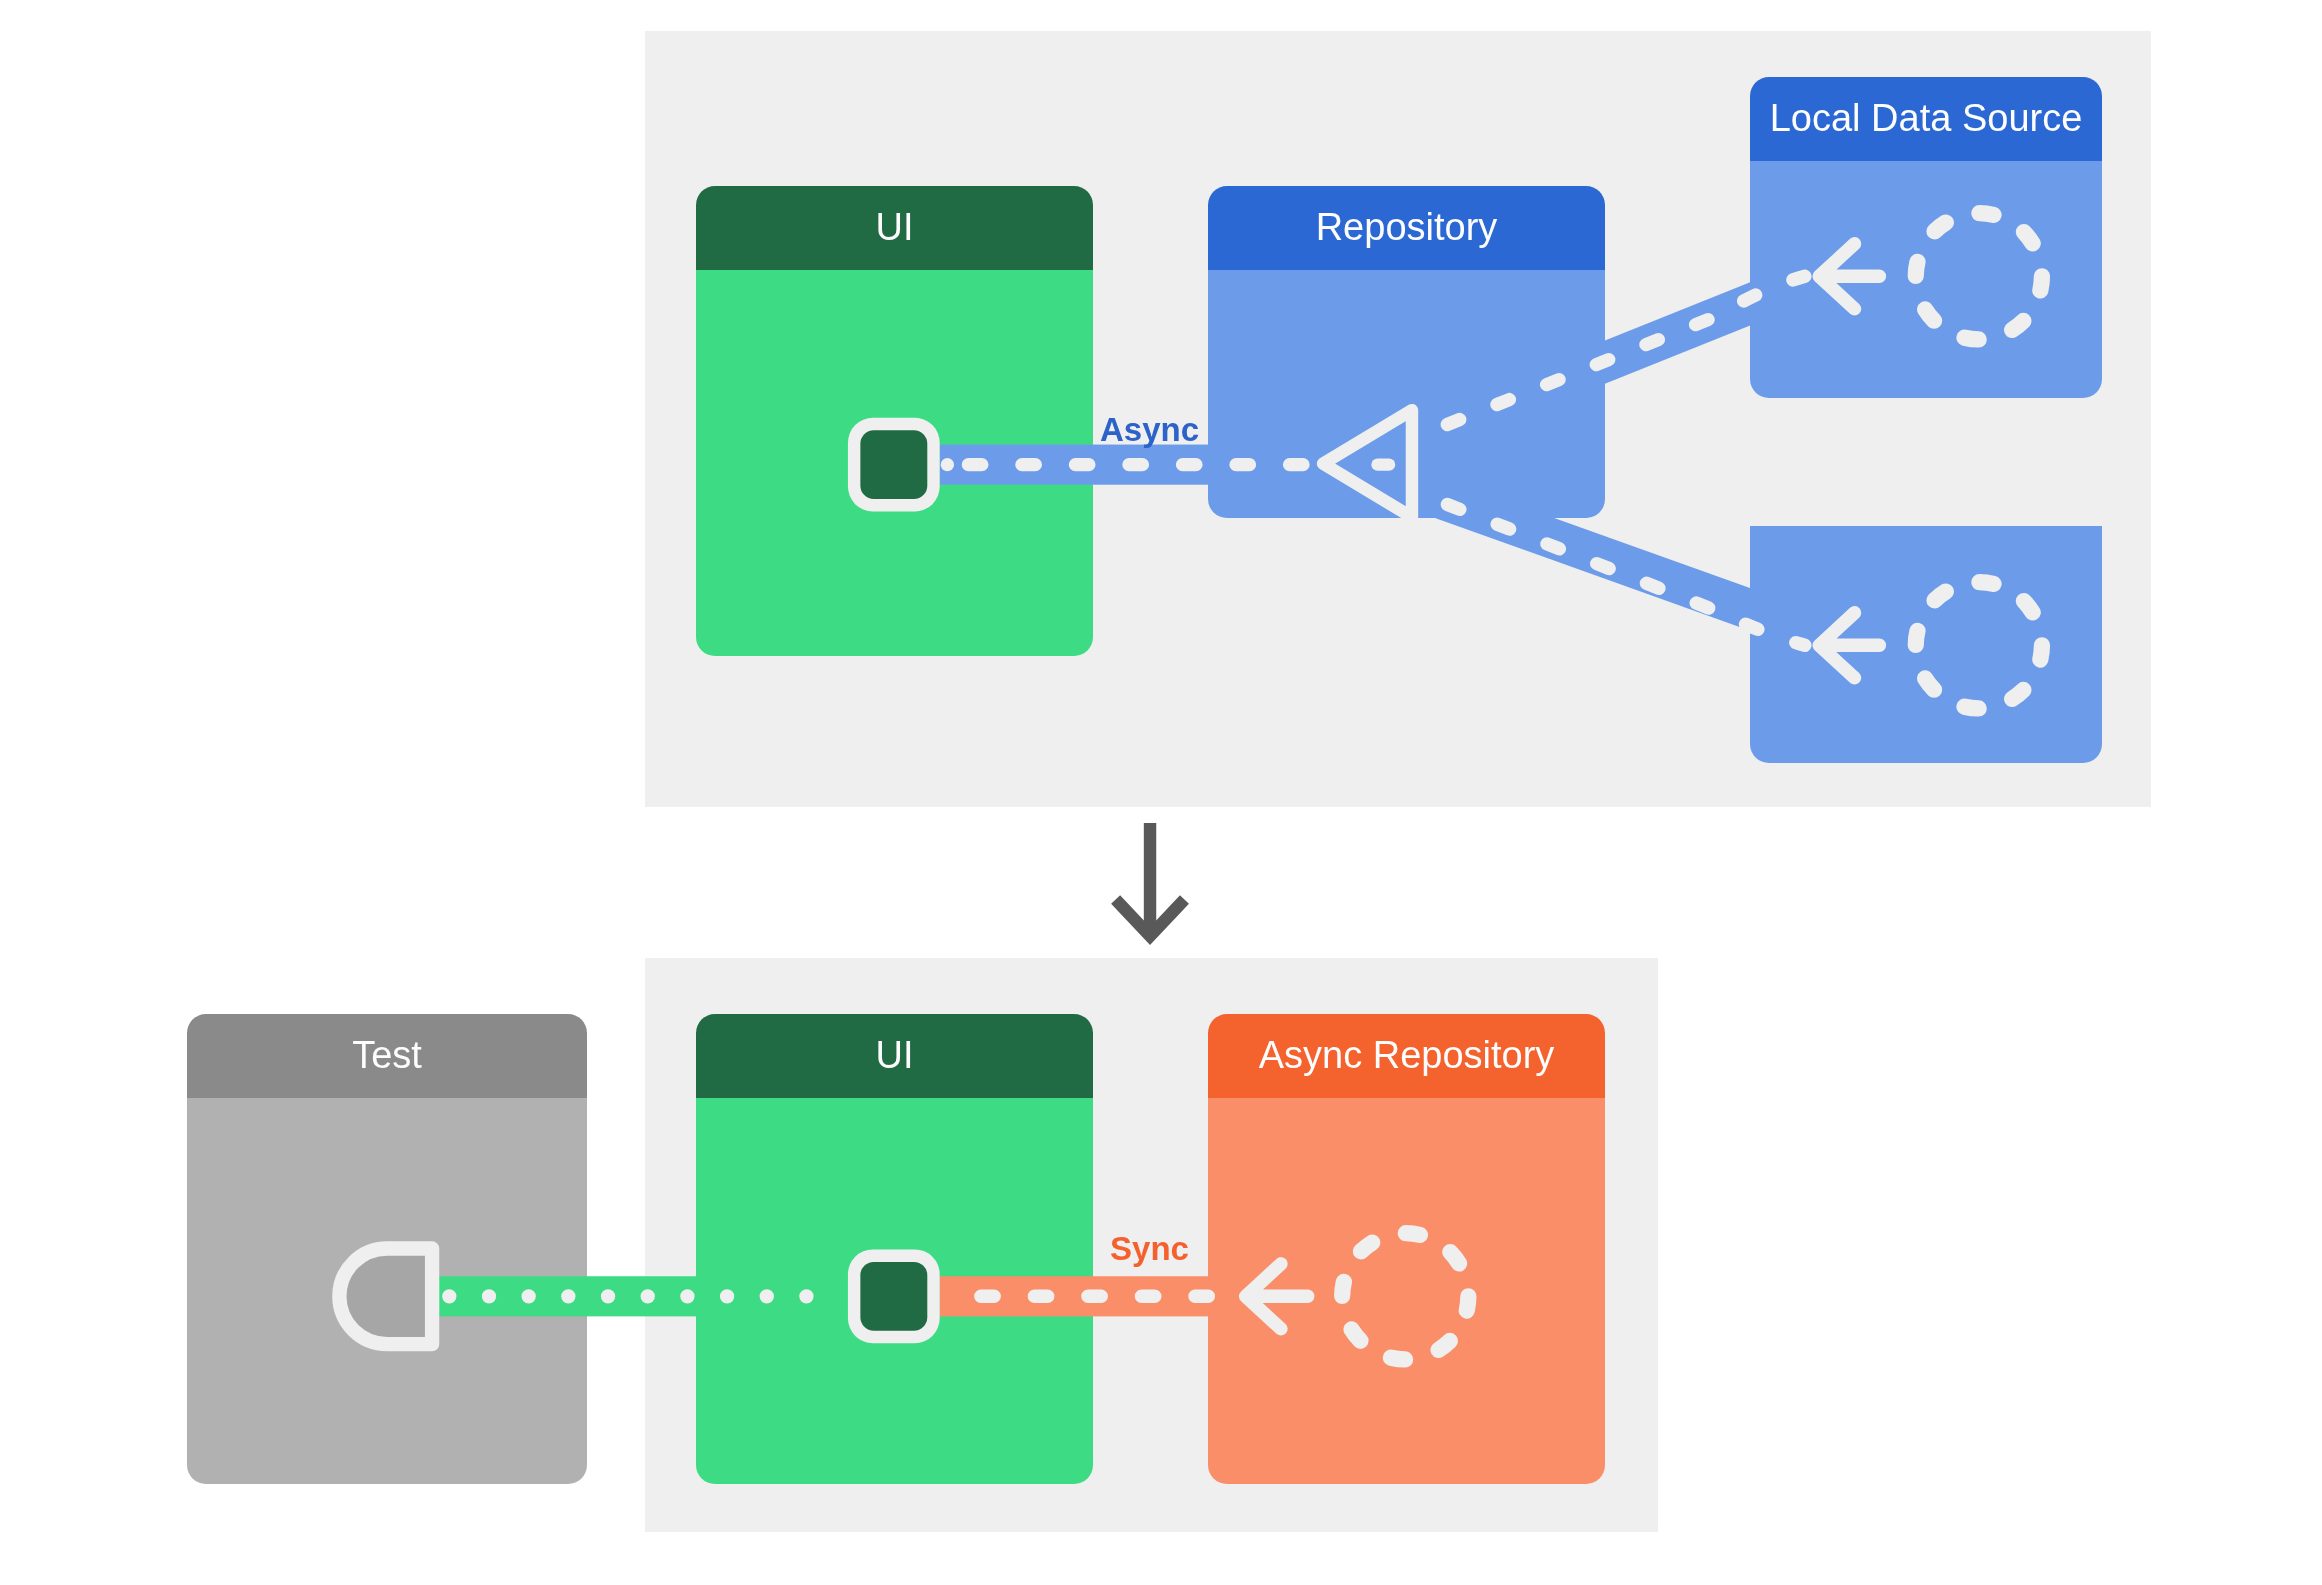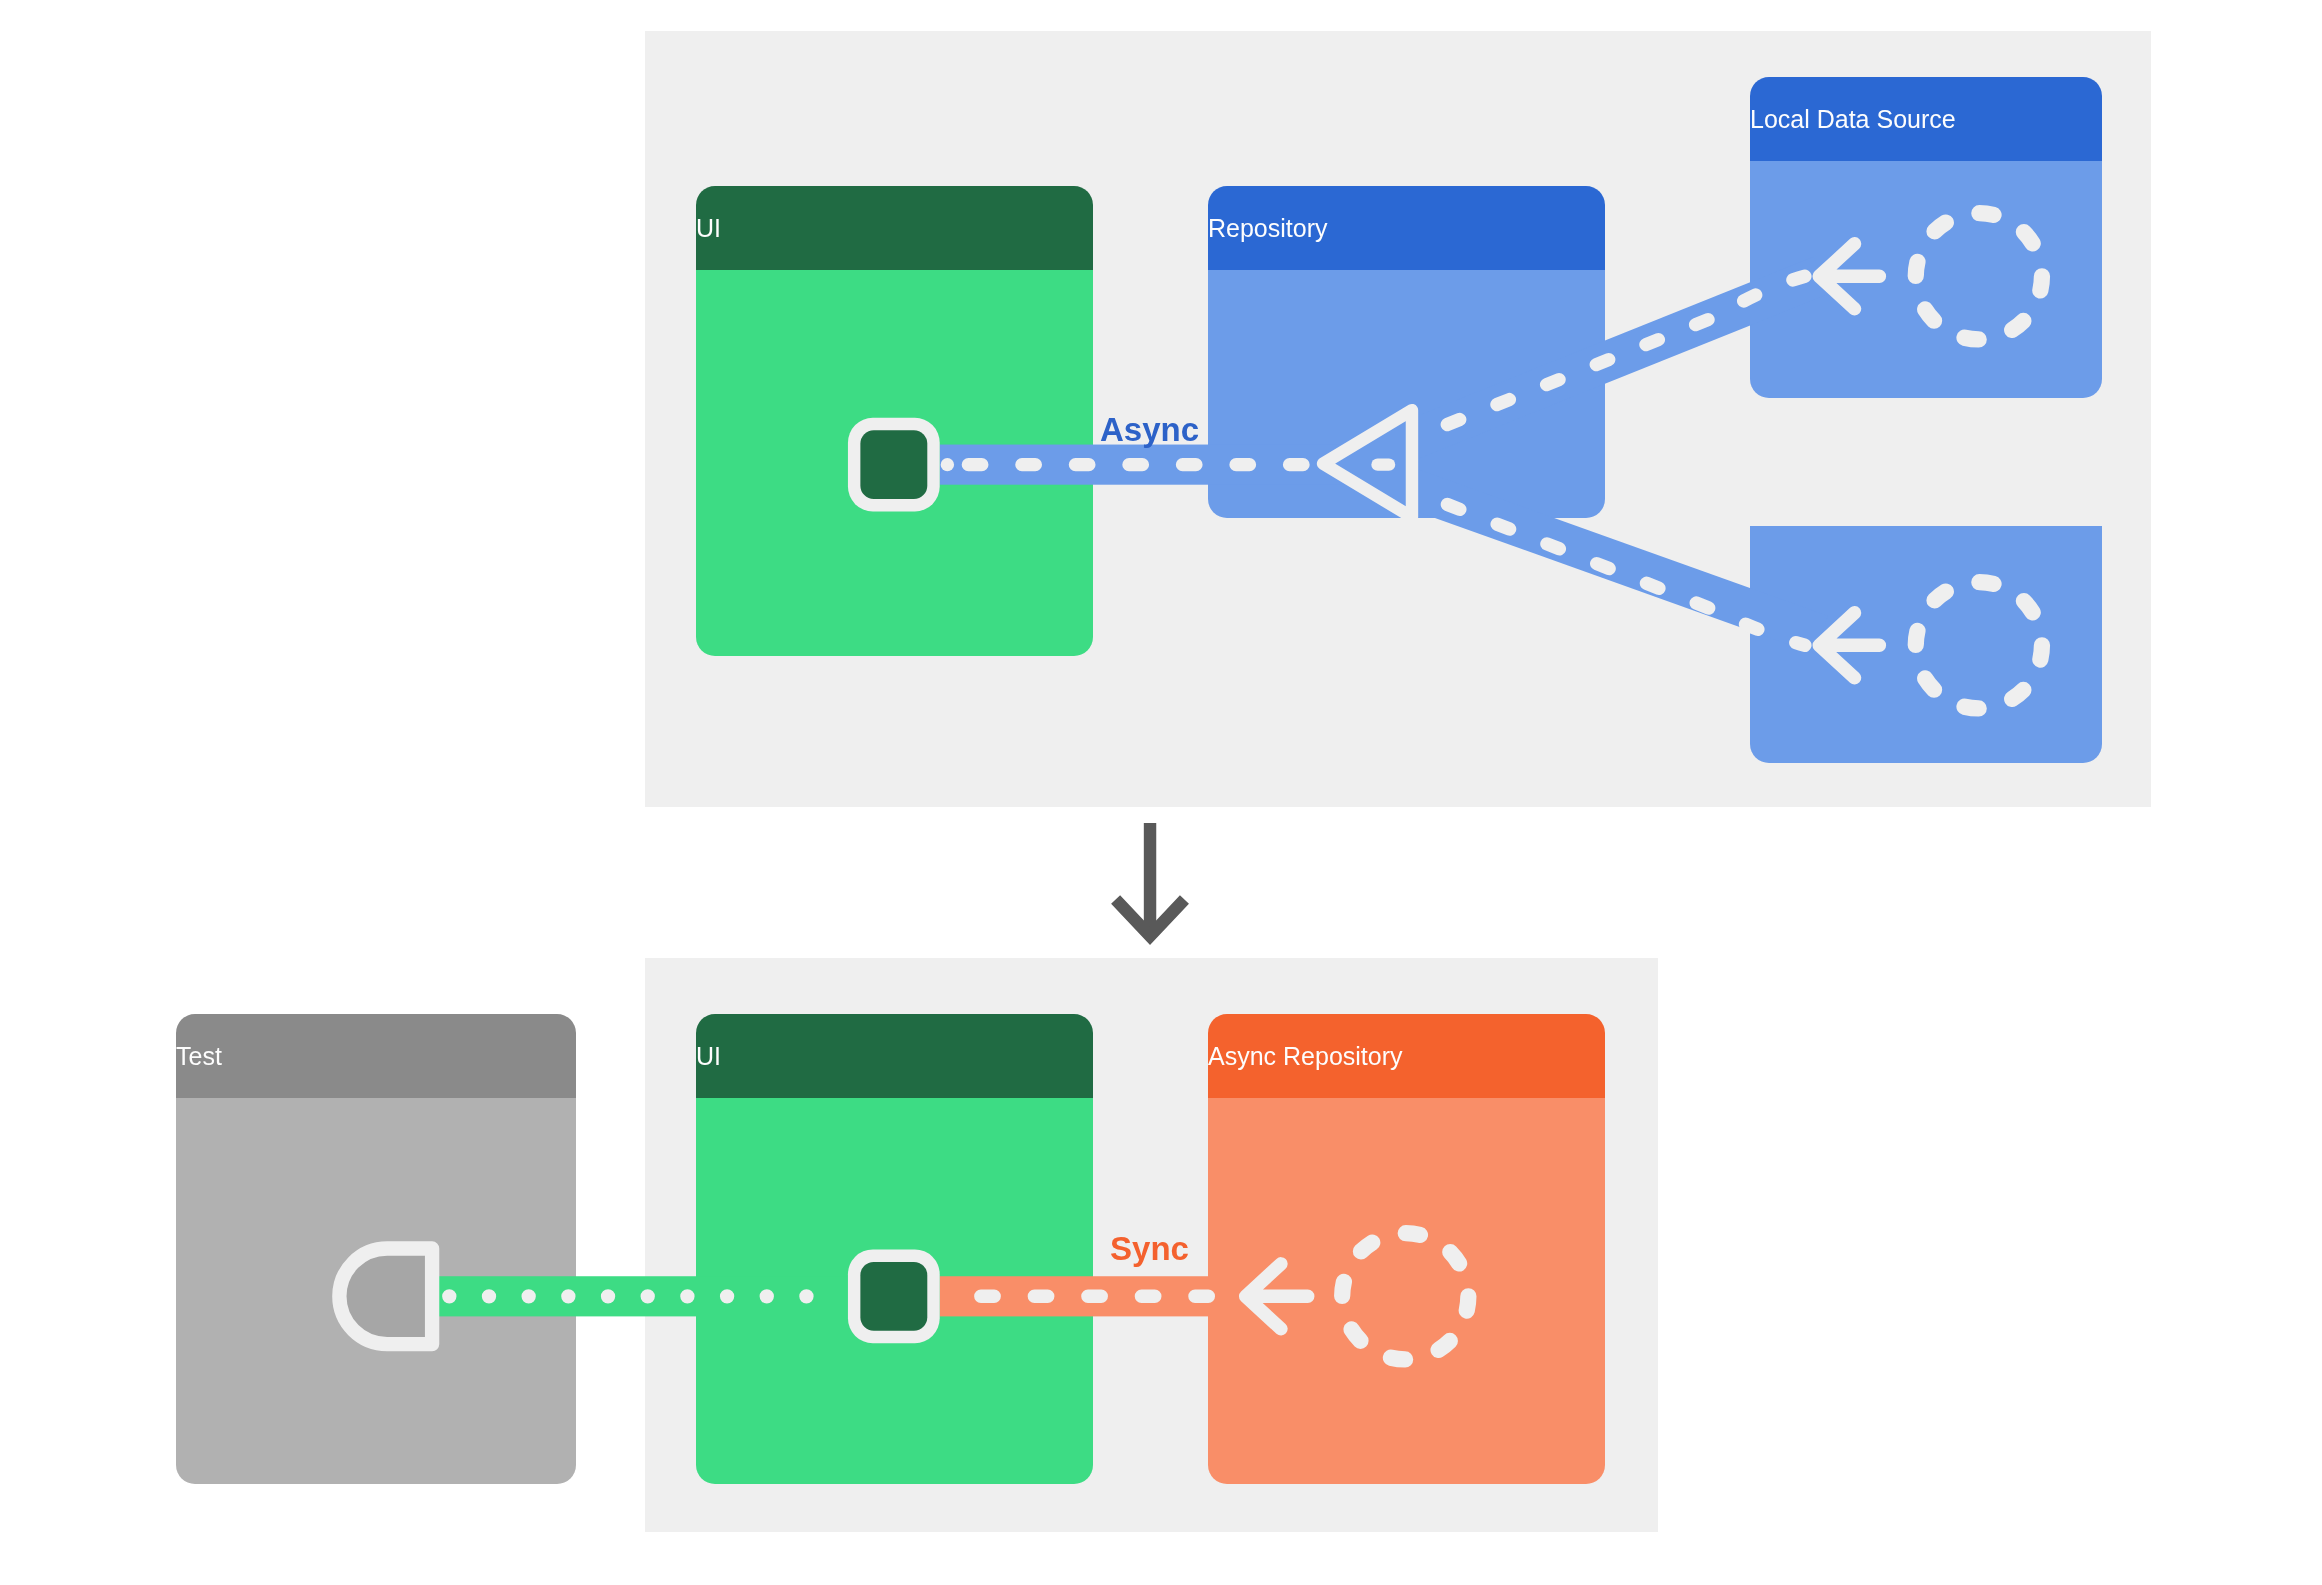--- a/index.html
+++ b/index.html
@@ -7,31 +7,31 @@
     width:2323px;height:1586px;position:relative;overflow:hidden;
     background:#ffffff;
     font-family:"Liberation Sans", sans-serif;
   }
   .panel{position:absolute;background:#efefef;}
   #panel-top{left:645px;top:31px;width:1506px;height:776px;}
   #panel-bottom{left:645px;top:958px;width:1013px;height:574px;}
 
   .card{position:absolute;border-radius:19px;overflow:hidden;}
   .card-header{
-    height:84px;display:flex;align-items:center;justify-content:flex-start;
-    color:#fdfdfd;font-size:25px;line-height:1.15;text-align:center;
+    height:84px;display:flex;align-items:center;justify-content:center;
+    color:#fdfdfd;font-size:38px;line-height:1.15;text-align:center;
     white-space:pre-line;
   }
   .card-body{position:absolute;top:84px;left:0;right:0;bottom:0;}
 
   #card-ui-top   {left:696px;  top:186px;  width:397px; height:470px;}
   #card-repo     {left:1208px; top:186px;  width:397px; height:332px;}
   #card-local    {left:1750px; top:77px;   width:352px; height:321px;}
   #card-remote   {left:1750px; top:442px;  width:352px; height:321px;}
-  #card-test     {left:176px;  top:1014px; width:400px; height:470px;}
+  #card-test     {left:187px;  top:1014px; width:400px; height:470px;}
   #card-ui-bot   {left:696px;  top:1014px; width:397px; height:470px;}
   #card-fake     {left:1208px; top:1014px; width:397px; height:470px;}
 
   .h-green {background:#206b43;}
   .b-green {background:#3ddc84;}
   .h-blue  {background:#2b68d3;}
   .b-blue  {background:#6c9ce9;}
   .h-orange{background:#f4622d;}
   .b-orange{background:#f98e68;}
   .h-gray  {background:#8a8a8a;}

